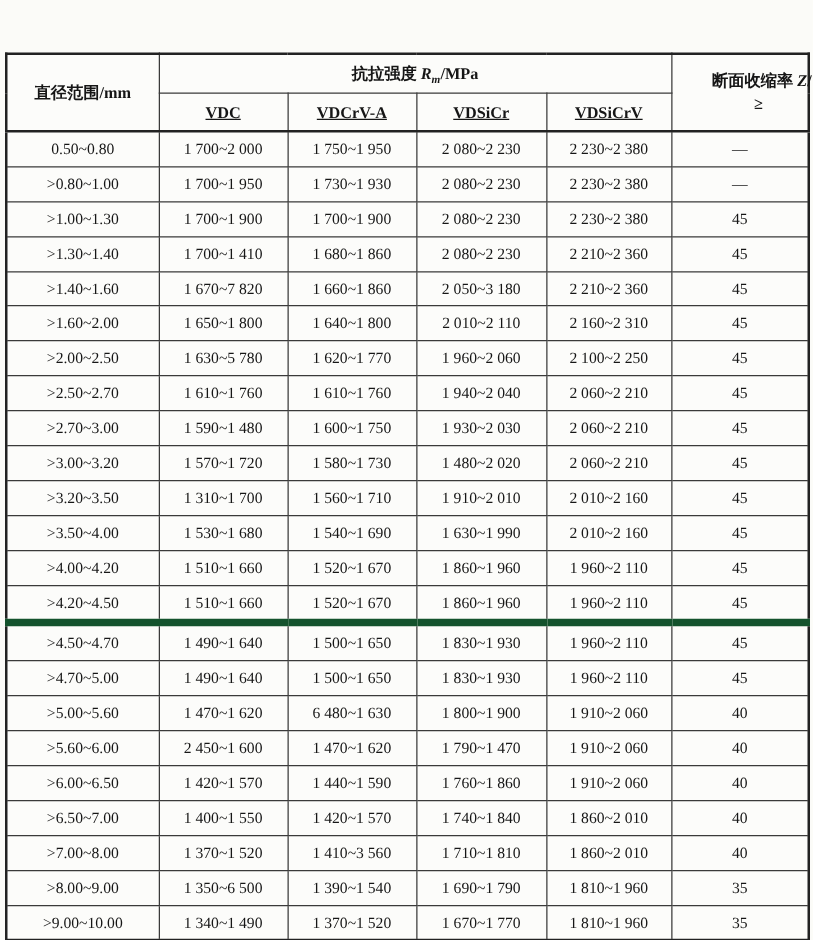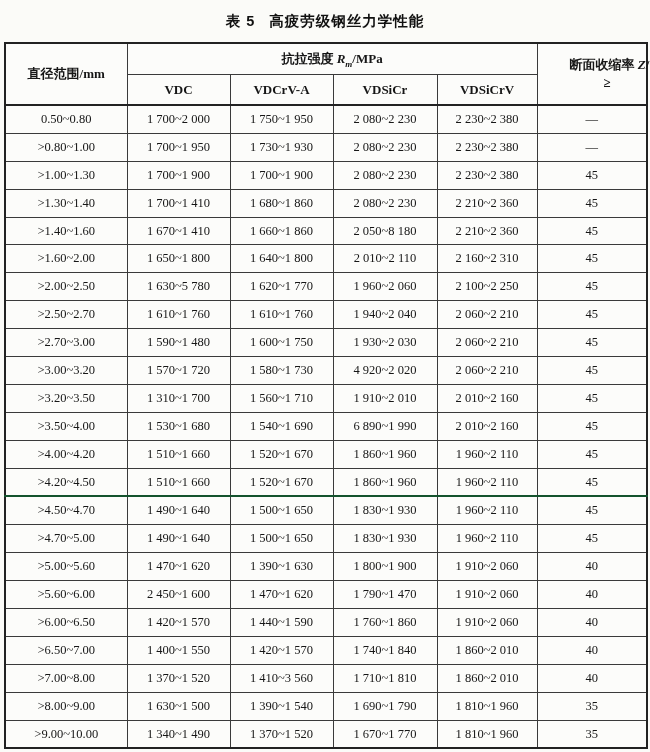--- a/index.html
+++ b/index.html
@@ -51,37 +51,34 @@
     padding: 0 2px;
     white-space: nowrap;
     color: #161616;
   }
   table.props { border: 2px solid #222; }
   table.props thead th {
     font-size: 13px;
     font-weight: bold;
     height: 30px;
   }
-  table.props thead tr.grade-row th { height: 29px; }
+  table.props thead tr.grade-row th { height: 29px; text-decoration: underline; }
   table.props thead { border-bottom: 2px solid #222; }
   table.props thead th.z-head { line-height: 1.35; padding-left: 32px; }
   table.props tbody td { height: 26.9px; }
-  table.props tbody tr.section-break td { border-top: 2px solid #14532d; }
+  table.props tbody tr.section-break td { border-top: 6px solid #14532d; }
   .sym-italic { font-style: italic; font-weight: bold; }
   sub.unit-sub { font-size: 9px; font-style: italic; }
   .gte { font-size: 13px; font-weight: bold; }
 </style>
 </head>
 <body>
 
 <div class="page">
 
-  <div class="doc-title">
-    <span class="title-label">表 5</span><span>高疲劳级钢丝力学性能</span>
-  </div>
 
   <table class="props">
     <colgroup>
       <col class="c-diam">
         <col class="c-vdc">
         <col class="c-vdcrva">
         <col class="c-vdsicr">
         <col class="c-vdsicrv">
         <col class="c-z">
     </colgroup>
@@ -132,23 +129,23 @@
         <tr>
           <td>&gt;1.30~1.40</td>
           <td>1 700~1 410</td>
           <td>1 680~1 860</td>
           <td>2 080~2 230</td>
           <td>2 210~2 360</td>
           <td>45</td>
         </tr>
         <tr>
           <td>&gt;1.40~1.60</td>
-          <td>1 670~1 410</td>
+          <td>1 670~7 820</td>
           <td>1 660~1 860</td>
-          <td>2 050~8 180</td>
+          <td>2 050~3 180</td>
           <td>2 210~2 360</td>
           <td>45</td>
         </tr>
         <tr>
           <td>&gt;1.60~2.00</td>
           <td>1 650~1 800</td>
           <td>1 640~1 800</td>
           <td>2 010~2 110</td>
           <td>2 160~2 310</td>
           <td>45</td>
@@ -174,37 +171,37 @@
           <td>1 590~1 480</td>
           <td>1 600~1 750</td>
           <td>1 930~2 030</td>
           <td>2 060~2 210</td>
           <td>45</td>
         </tr>
         <tr>
           <td>&gt;3.00~3.20</td>
           <td>1 570~1 720</td>
           <td>1 580~1 730</td>
-          <td>4 920~2 020</td>
+          <td>1 480~2 020</td>
           <td>2 060~2 210</td>
           <td>45</td>
         </tr>
         <tr>
           <td>&gt;3.20~3.50</td>
           <td>1 310~1 700</td>
           <td>1 560~1 710</td>
           <td>1 910~2 010</td>
           <td>2 010~2 160</td>
           <td>45</td>
         </tr>
         <tr>
           <td>&gt;3.50~4.00</td>
           <td>1 530~1 680</td>
           <td>1 540~1 690</td>
-          <td>6 890~1 990</td>
+          <td>1 630~1 990</td>
           <td>2 010~2 160</td>
           <td>45</td>
         </tr>
         <tr>
           <td>&gt;4.00~4.20</td>
           <td>1 510~1 660</td>
           <td>1 520~1 670</td>
           <td>1 860~1 960</td>
           <td>1 960~2 110</td>
           <td>45</td>
@@ -229,21 +226,21 @@
           <td>&gt;4.70~5.00</td>
           <td>1 490~1 640</td>
           <td>1 500~1 650</td>
           <td>1 830~1 930</td>
           <td>1 960~2 110</td>
           <td>45</td>
         </tr>
         <tr>
           <td>&gt;5.00~5.60</td>
           <td>1 470~1 620</td>
-          <td>1 390~1 630</td>
+          <td>6 480~1 630</td>
           <td>1 800~1 900</td>
           <td>1 910~2 060</td>
           <td>40</td>
         </tr>
         <tr>
           <td>&gt;5.60~6.00</td>
           <td>2 450~1 600</td>
           <td>1 470~1 620</td>
           <td>1 790~1 470</td>
           <td>1 910~2 060</td>
@@ -268,21 +265,21 @@
         <tr>
           <td>&gt;7.00~8.00</td>
           <td>1 370~1 520</td>
           <td>1 410~3 560</td>
           <td>1 710~1 810</td>
           <td>1 860~2 010</td>
           <td>40</td>
         </tr>
         <tr>
           <td>&gt;8.00~9.00</td>
-          <td>1 630~1 500</td>
+          <td>1 350~6 500</td>
           <td>1 390~1 540</td>
           <td>1 690~1 790</td>
           <td>1 810~1 960</td>
           <td>35</td>
         </tr>
         <tr>
           <td>&gt;9.00~10.00</td>
           <td>1 340~1 490</td>
           <td>1 370~1 520</td>
           <td>1 670~1 770</td>

